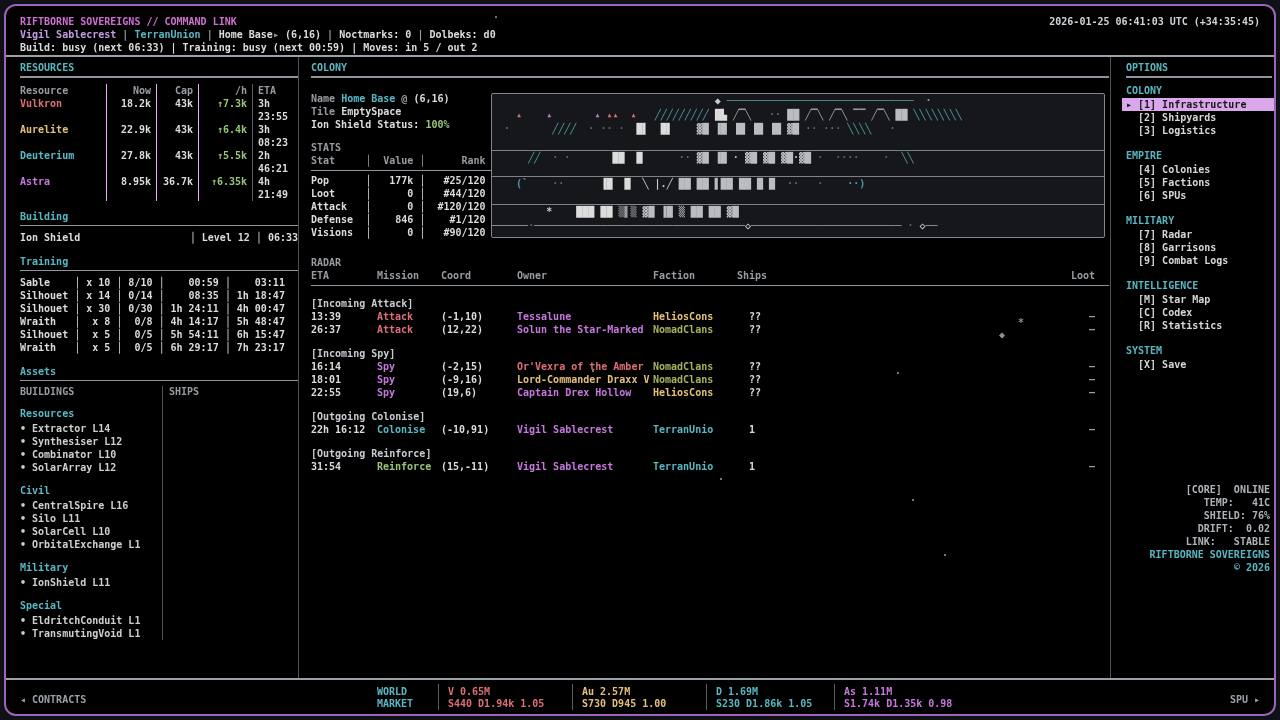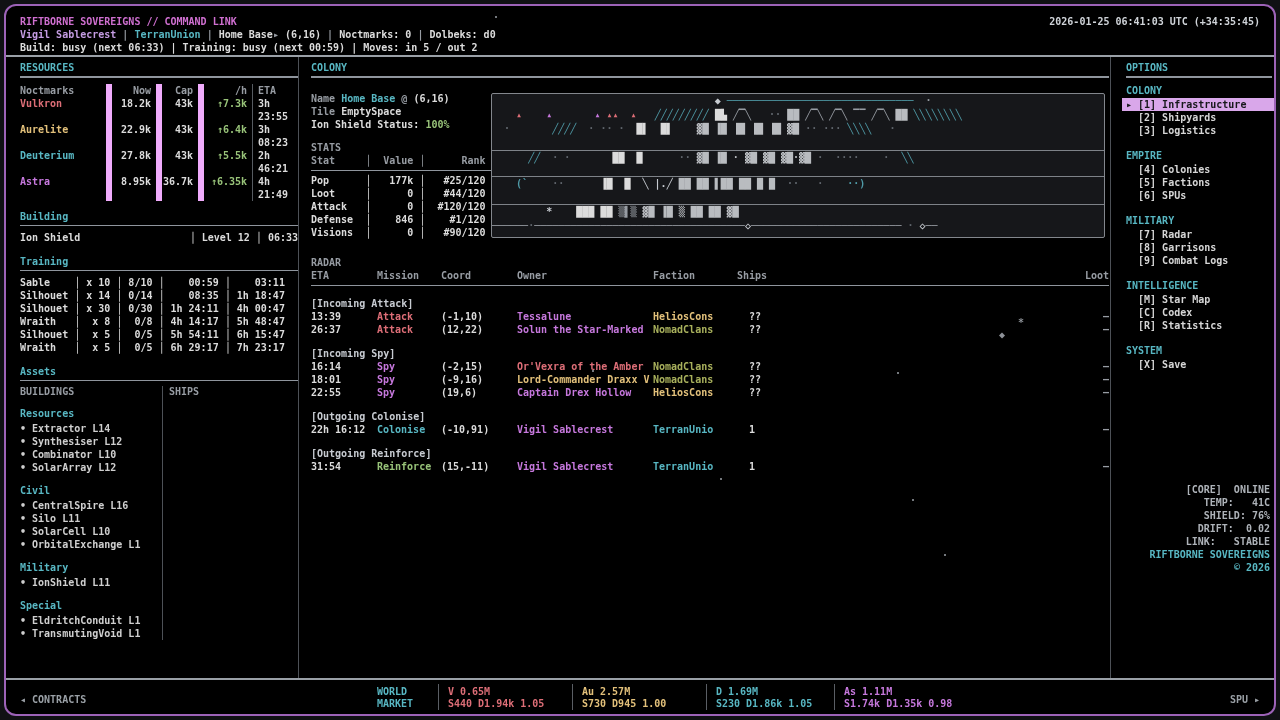--- a/index.html
+++ b/index.html
@@ -23,21 +23,21 @@
   
   .sec-title{color:#58b7c3;margin-bottom:3px;}
   .rule2{height:2px;background:#8f959d;margin-bottom:6px;}
   .rule1{height:1px;background:#8f959d;margin:3px 0 5px 0;}
   .row13{line-height:13px;height:13px;}
   
   .left-panel{position:absolute;left:14px;top:56px;width:278px;}
   .res-grid{display:grid;grid-template-columns:86px 50px 42px 54px 1fr;line-height:13px;}
   .res-grid > span{display:block;}
   .cell-r{text-align:right;padding-right:5px;}
-  .cell-b{border-left:6px solid #f0abfc;}
+  .cell-b{border-left:1px solid #f0abfc;}
   .cell-eta{padding-left:5px;border-left:1px solid #565b61;}
   .flexrow{display:flex;justify-content:space-between;line-height:13px;}
   .assets-cols{display:flex;margin-top:4px;}
   .assets-left{width:136px;}
   .assets-div{width:1px;background:#4d5157;margin:0 6px;align-self:stretch;}
   .grp-label{color:#58b7c3;margin:10px 0 2px 0;line-height:13px;}
   .grp-item{line-height:13px;color:#cfcfcf;}
   .ship-line{display:flex;justify-content:space-between;line-height:13px;width:120px;}
   
   .mid-panel{position:absolute;left:305px;top:56px;width:798px;}
@@ -45,21 +45,21 @@
   .stats-blk{position:absolute;top:79px;left:0;line-height:13px;}
   .stats-rule{height:1px;background:#8f959d;margin:3px 0;width:186px;}
   .map-box{position:absolute;left:180px;top:31px;width:612px;height:143px;
            border:1px solid #83878d;border-radius:2px;background:#16171a;}
   .band{position:relative;overflow:hidden;border-bottom:1px solid #7e8288;}
   .band:last-child{border-bottom:none;}
   .band .pre{line-height:14px;letter-spacing:0;}
   .radar-blk{position:absolute;top:194px;left:0;width:798px;line-height:13px;}
   .radar-grid{display:grid;grid-template-columns:66px 64px 76px 136px 84px 48px 1fr;line-height:13px;}
   .rg-ships{padding-left:12px;}
-  .rg-loot{text-align:right;}
+  .rg-loot{text-align:right;padding-right:14px;}
   .radar-rule{height:1px;background:#8f959d;margin:3px 0 2px 0;}
   .radar-group-label{color:#c7cbd1;margin-top:11px;line-height:13px;}
   
   .right-panel{position:absolute;left:1120px;top:56px;width:146px;}
   .opt-section{margin-bottom:12px;}
   .opt-head{color:#58b7c3;line-height:13px;margin-bottom:1px;}
   .opt-item{line-height:13px;white-space:pre;color:#d6d6d6;cursor:default;}
   .opt-item.active{background:#d9a7ea;color:#17181b;margin-left:-4px;padding-left:4px;margin-right:-6px;}
   .core-blk{position:absolute;top:421px;right:2px;text-align:right;line-height:13px;color:#aeb3b9;}
   .core-brand{color:#58b7c3;}
@@ -85,21 +85,21 @@
   </div>
   <div class="hline" style="top:49px"></div>
 
   <div class="vline" style="left:292px;top:51px;height:621px"></div>
   <div class="vline" style="left:1104px;top:51px;height:621px"></div>
 
   <div class="left-panel">
     <div class="sec-title">RESOURCES</div>
     <div class="rule2"></div>
     <div class="res-grid c-gry">
-      <span>Noctmarks</span>
+      <span>Resource</span>
       <span class="cell-r cell-b">Now</span>
       <span class="cell-r cell-b">Cap</span>
       <span class="cell-r cell-b">/h</span>
       <span class="cell-eta">ETA</span>
     </div>
     <div id="res-rows">
         <div class="res-grid">
           <span class="c-red">Vulkron</span>
           <span class="cell-r cell-b c-wht">18.2k</span>
           <span class="cell-r cell-b c-wht">43k</span>

